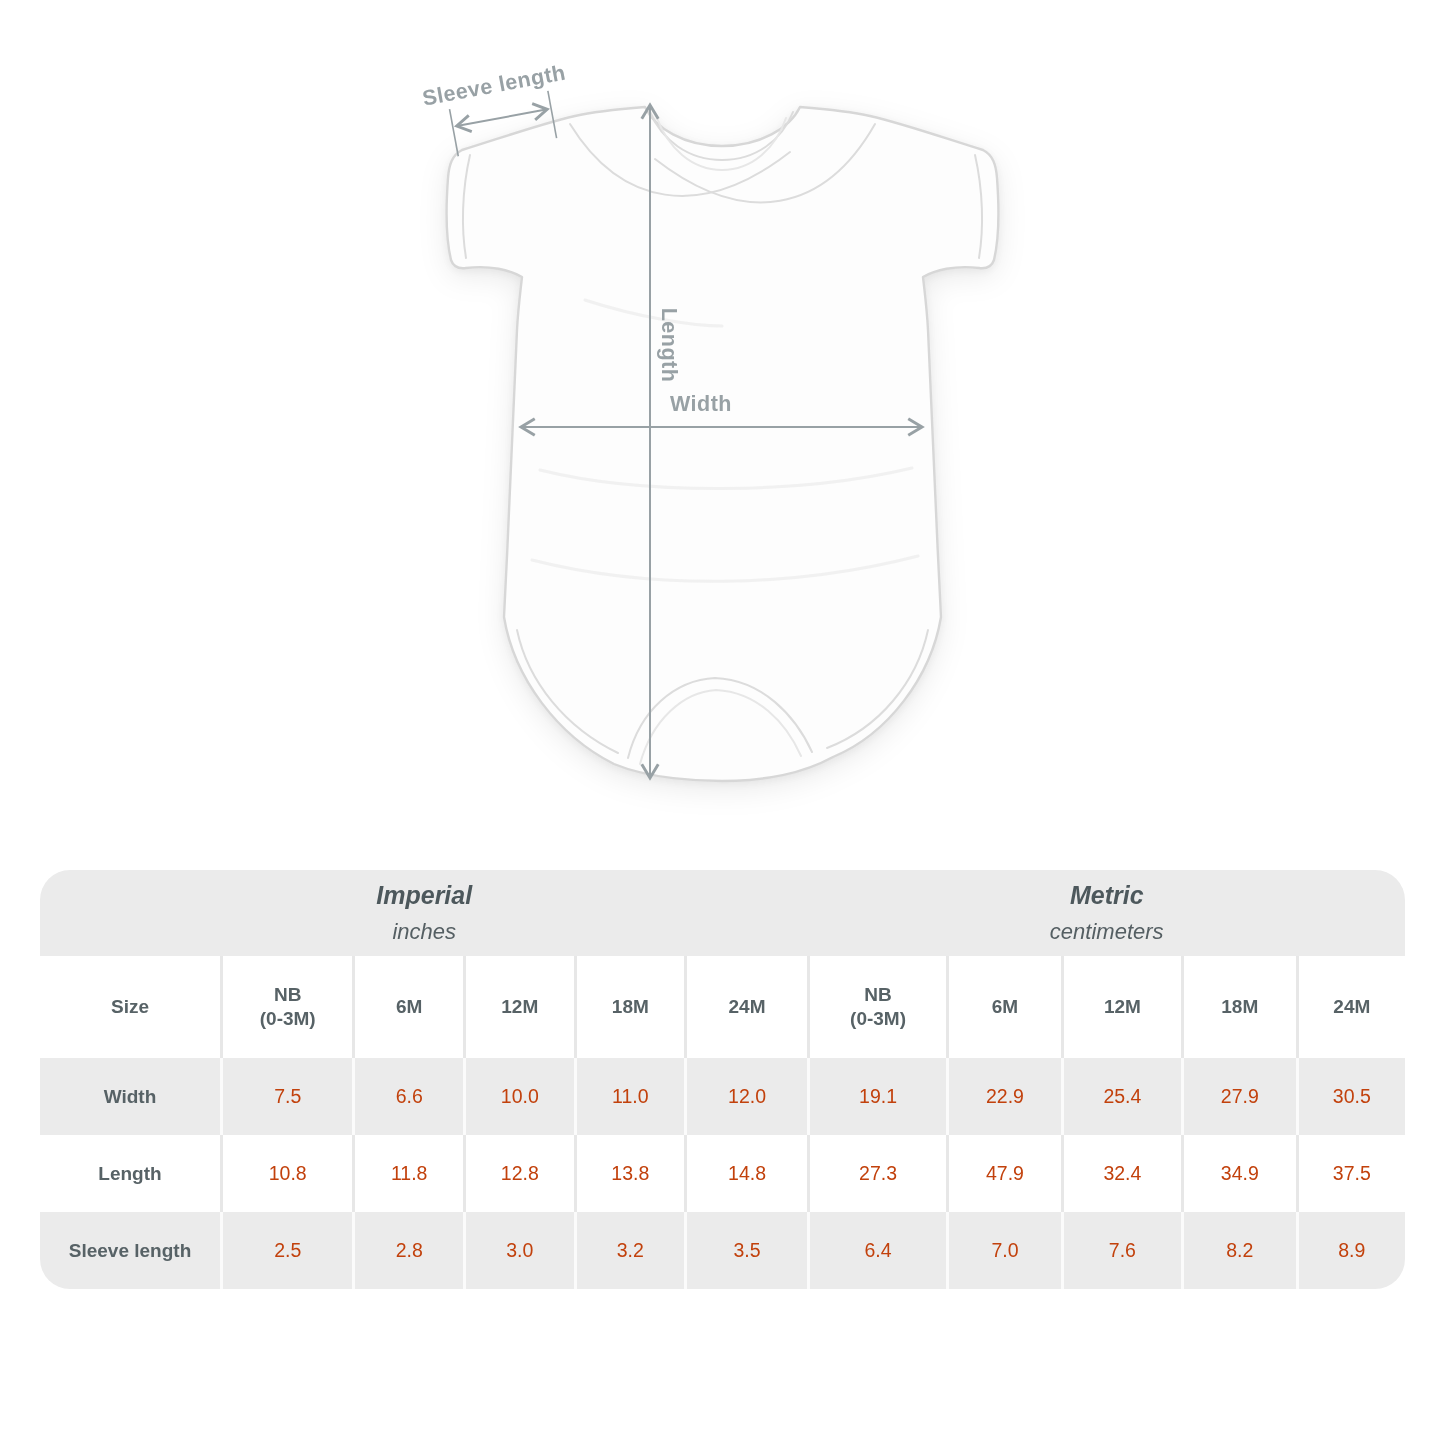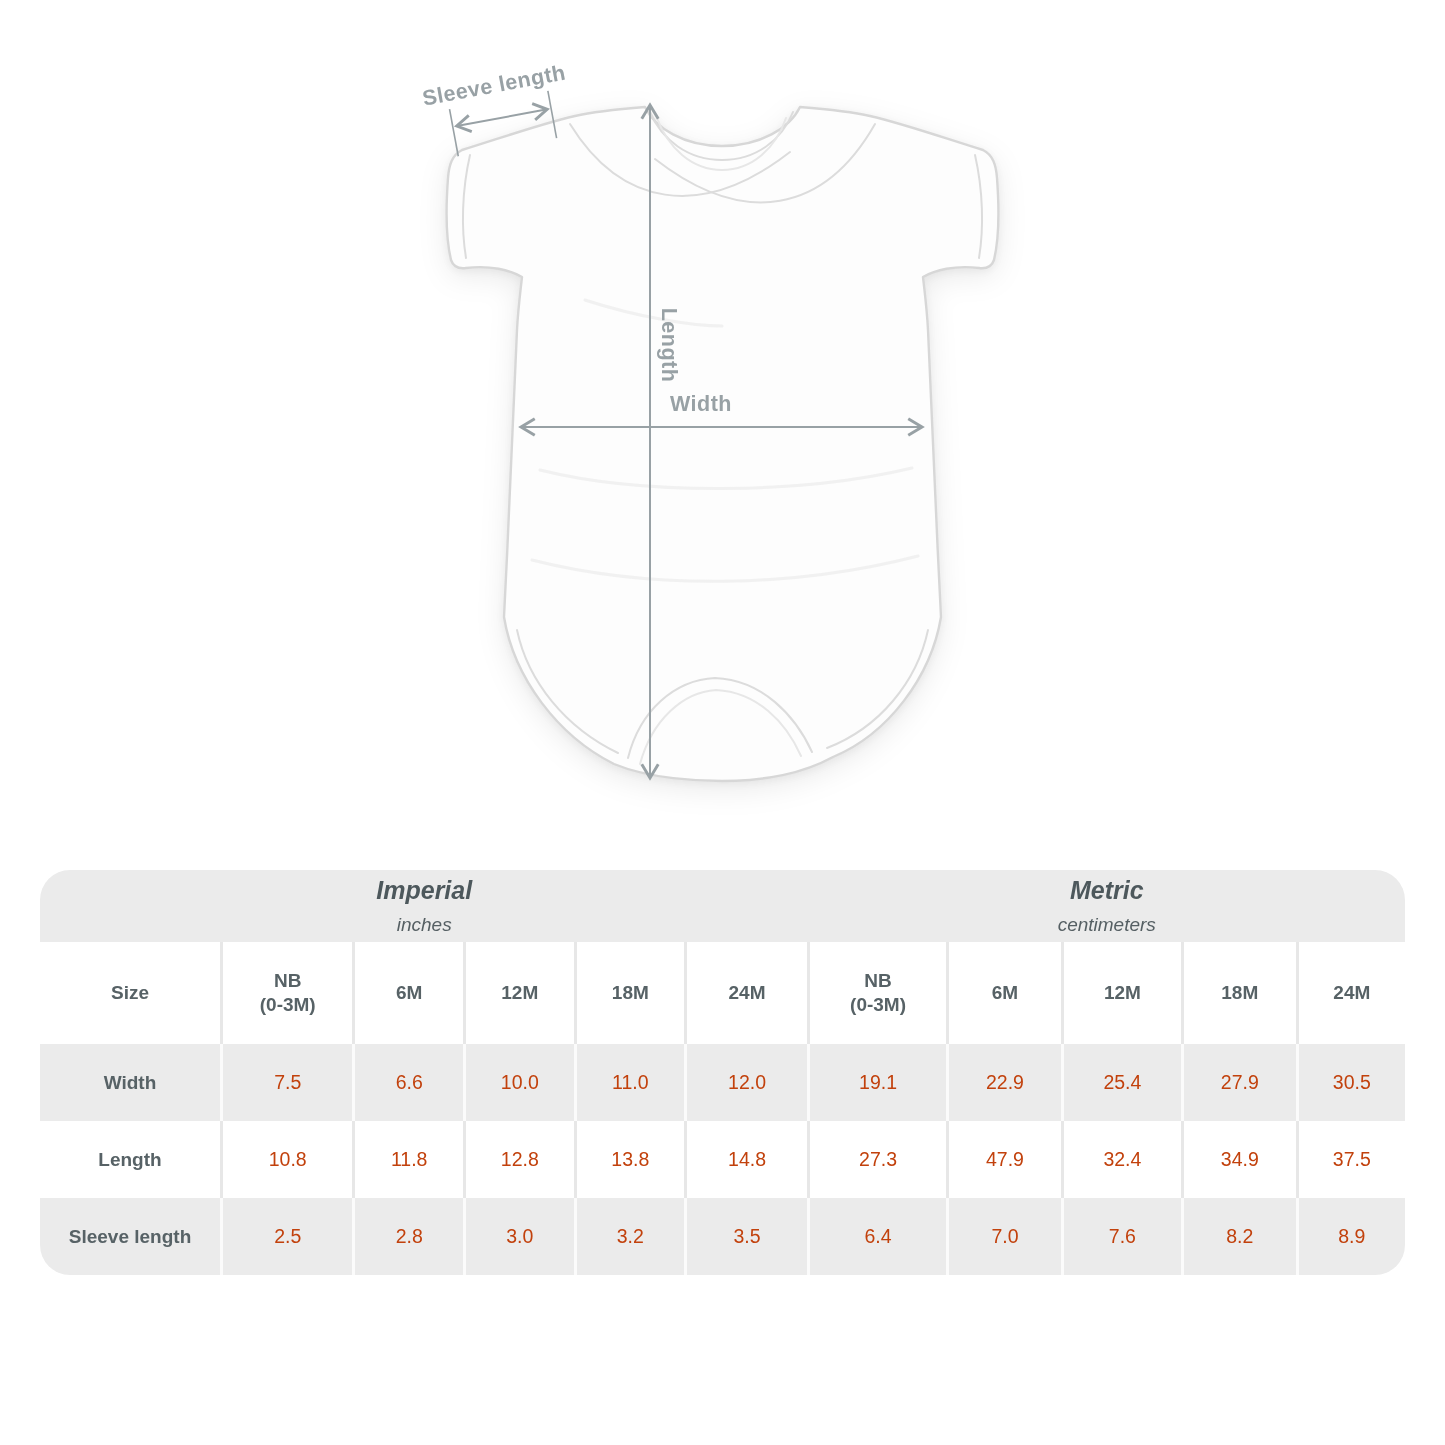--- a/index.html
+++ b/index.html
@@ -34,32 +34,32 @@
   
   .table-wrap{
     margin:38px 40px 0;border-radius:30px;overflow:hidden;background:#ffffff;
   }
   table.size-table{
     width:100%;border-collapse:collapse;table-layout:fixed;
   }
   table.size-table td{
     text-align:center;vertical-align:middle;padding:0;
   }
-  tr.band td{background:#ebebeb;height:72px;}
+  tr.band td{background:#ebebeb;height:86px;}
   tr.cols td{background:#ffffff;height:102px;}
   tr.data td{height:77px;background:#ffffff;}
   tr.data.alt td{background:#ebebeb;}
   tr.cols td + td,
   tr.data:not(.alt) td + td{border-left:3px solid #e7e7e7;}
   tr.data.alt td + td{border-left:3px solid #fbfbfb;}
   .group-name{
     display:block;font-size:25px;font-weight:bold;font-style:italic;color:#4d585c;
   }
   .group-unit{
-    display:block;margin-top:9px;font-size:19px;font-style:italic;color:#555f63;
+    display:block;margin-top:9px;font-size:22px;font-style:italic;color:#555f63;
   }
   tr.cols td,.row-label{
     font-size:19px;font-weight:bold;color:#57626 6;
   }
   tr.cols td, td.row-label{color:#576266;}
   .col-sub{display:block;margin-top:2px;}
   td.value{font-size:19.5px;color:#c2410c;font-weight:normal;}
 </style>
 </head>
 <body>

